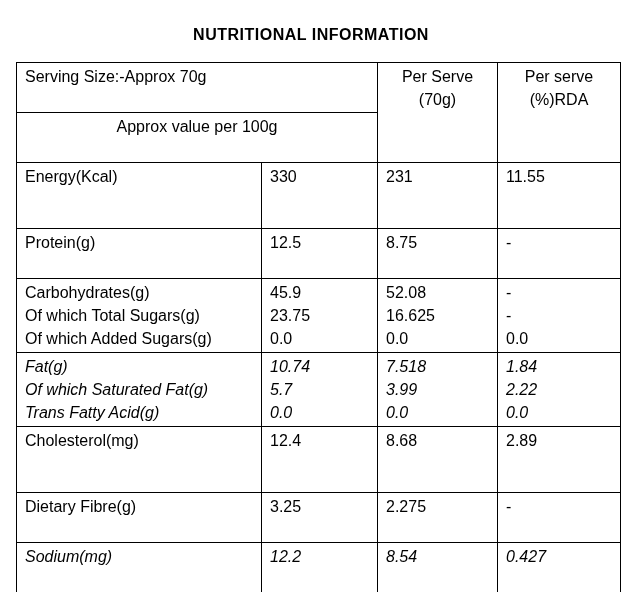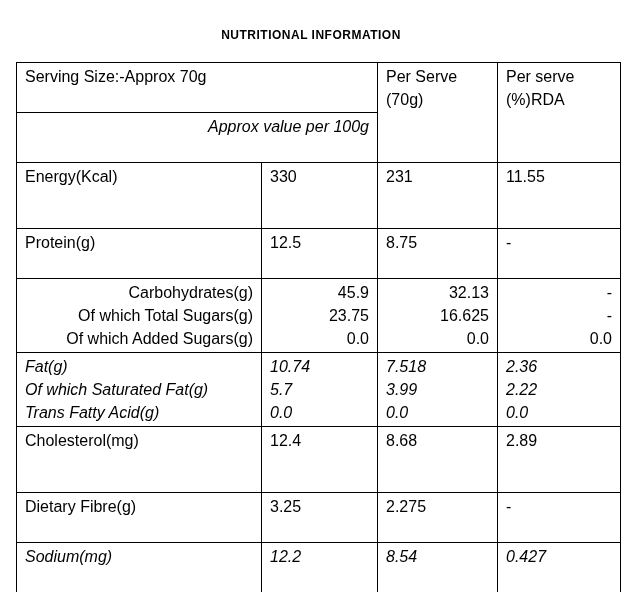--- a/index.html
+++ b/index.html
@@ -16,21 +16,21 @@
     position: relative;
     width: 638px;
     height: 592px;
     background: #ffffff;
   }
   .title {
     margin: 25px 16px 0 0;
     height: 20px;
     line-height: 20px;
     text-align: center;
-    font-size: 12px;
+    font-size: 16px;
     font-weight: bold;
     letter-spacing: 0.5px;
   }
   table.nutrition {
     border-collapse: collapse;
     table-layout: fixed;
     margin: 17px 0 0 16px;
     width: 604px;
   }
   table.nutrition td {
@@ -41,24 +41,24 @@
     line-height: 23px;
     overflow: hidden;
   }
   col.c1 { width: 245px; }
   col.c2 { width: 116px; }
   col.c3 { width: 120px; }
   col.c4 { width: 123px; }
   tr.h50 { height: 50px; }
   tr.h51 { height: 66px; }
   tr.h49 { height: 63px; font-style: italic; }
-  tr.h70 { height: 70px; text-align: right; }
+  tr.h70 { height: 70px; }
   tr.h67 { height: 67px; font-style: italic; }
-  td.center { }
-  td.approx-cell { text-align: right; padding-right: 70px; font-style: italic; }
+  td.center { text-align: center; }
+  td.approx-cell { text-align: center; padding-right: 70px; }
   .footnote {
     margin: 4px 0 0 0;
     text-align: center;
     font-size: 16px;
     line-height: 22px;
   }
 </style>
 </head>
 <body>
 
@@ -124,21 +124,21 @@
             <div class="cell-line">Carbohydrates(g)</div>
             <div class="cell-line">Of which Total Sugars(g)</div>
             <div class="cell-line">Of which Added Sugars(g)</div>
           </td>
         <td>
             <div class="cell-line">45.9</div>
             <div class="cell-line">23.75</div>
             <div class="cell-line">0.0</div>
           </td>
         <td>
-            <div class="cell-line">32.13</div>
+            <div class="cell-line">52.08</div>
             <div class="cell-line">16.625</div>
             <div class="cell-line">0.0</div>
           </td>
         <td>
             <div class="cell-line">-</div>
             <div class="cell-line">-</div>
             <div class="cell-line">0.0</div>
           </td>
       </tr>
 
@@ -152,21 +152,21 @@
             <div class="cell-line">10.74</div>
             <div class="cell-line">5.7</div>
             <div class="cell-line">0.0</div>
           </td>
         <td>
             <div class="cell-line">7.518</div>
             <div class="cell-line">3.99</div>
             <div class="cell-line">0.0</div>
           </td>
         <td>
-            <div class="cell-line">2.36</div>
+            <div class="cell-line">1.84</div>
             <div class="cell-line">2.22</div>
             <div class="cell-line">0.0</div>
           </td>
       </tr>
 
       <tr class="h51">
         <td>
             <div class="cell-line">Cholesterol(mg)</div>
           </td>
         <td>

